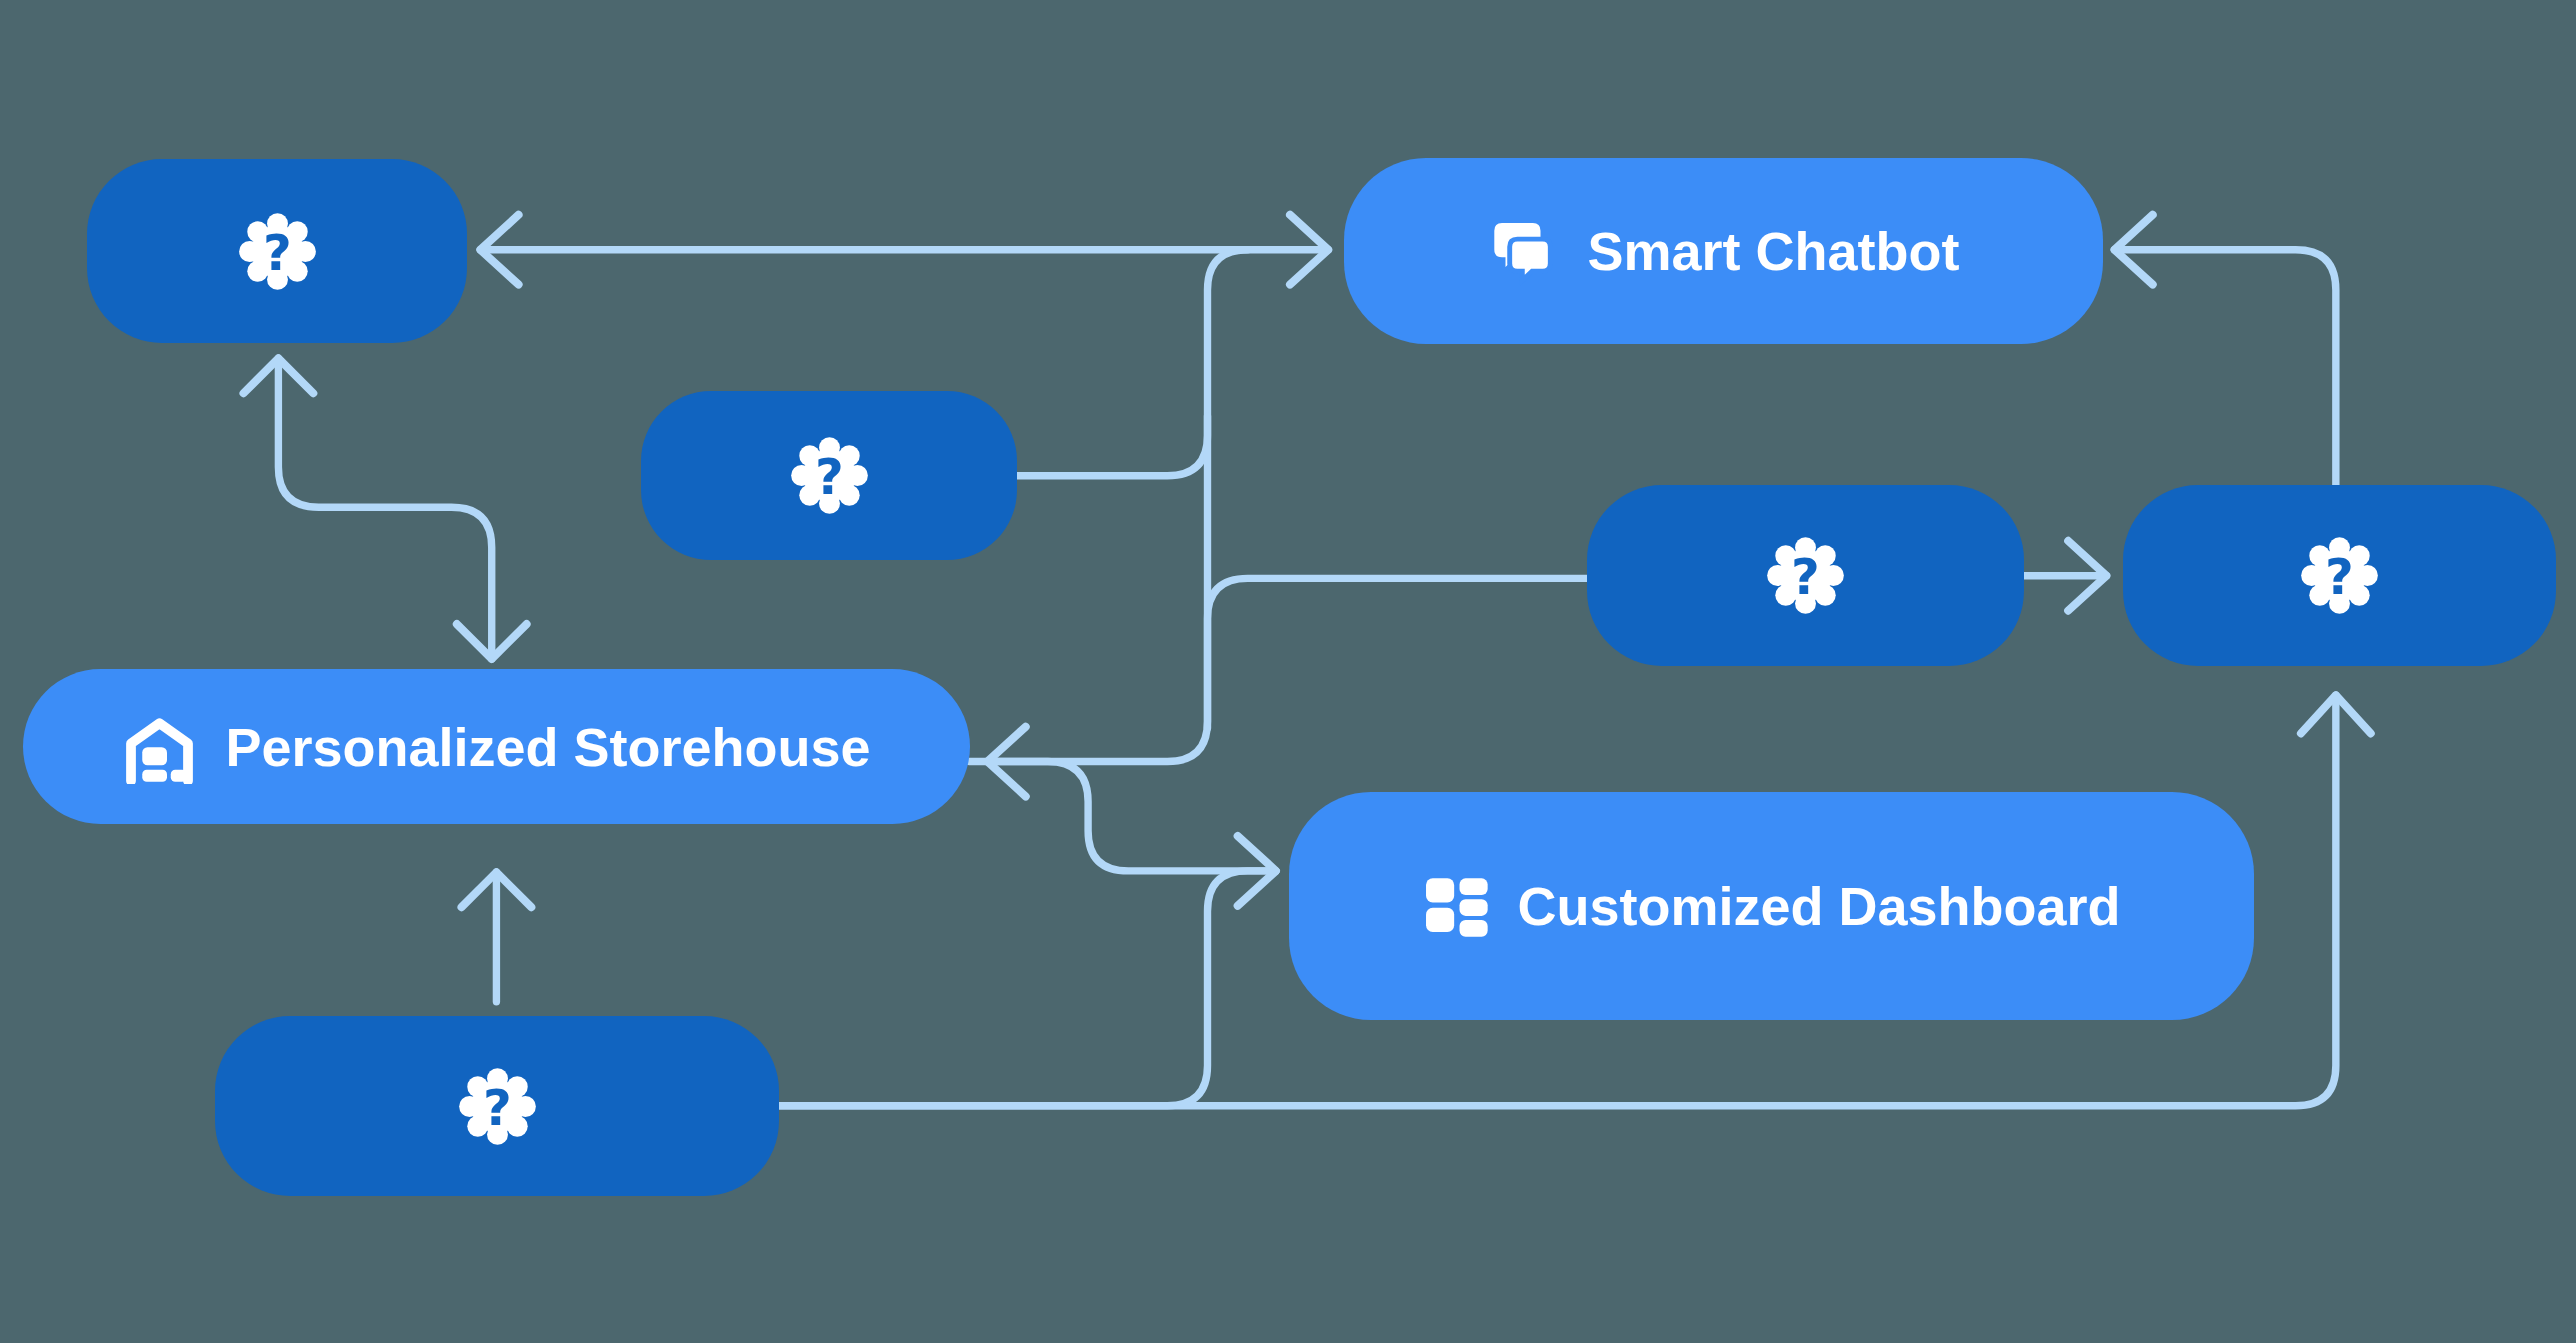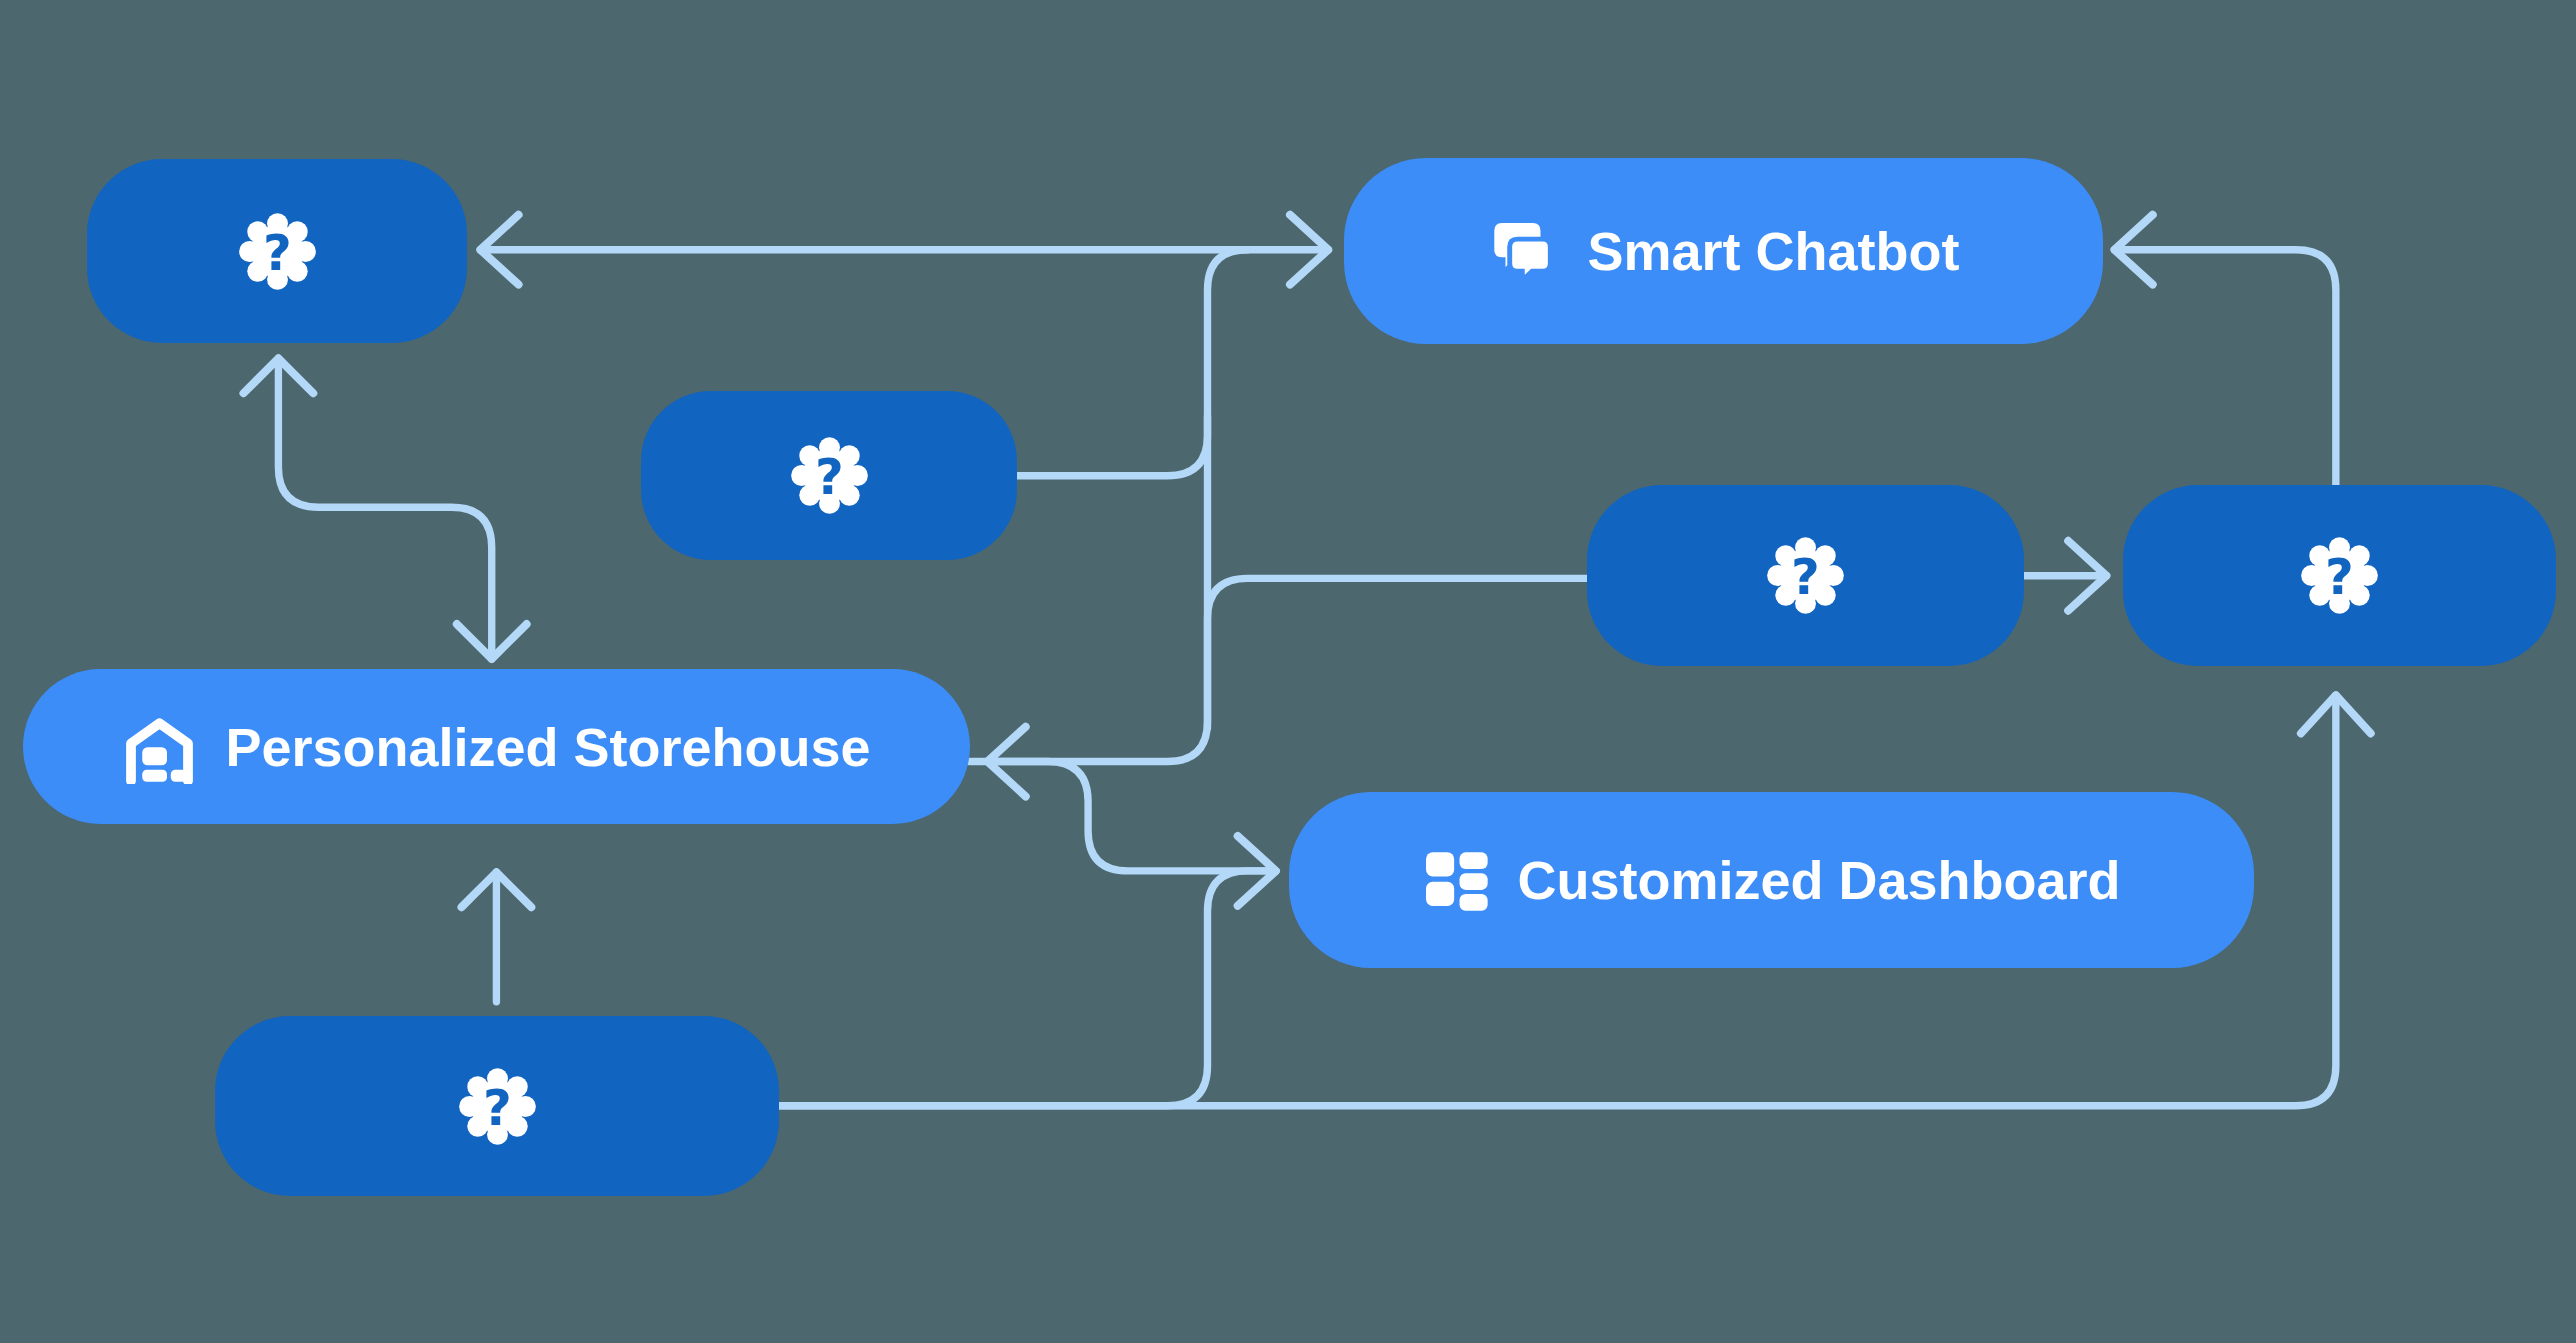--- a/index.html
+++ b/index.html
@@ -141,21 +141,21 @@
   <div class="node light" style="left:23px;top:669px;width:947px;height:155px">
     <svg width="75" height="75" viewBox="0 0 100 100">
       <path fill="none" stroke="#ffffff" stroke-width="13" stroke-linecap="round" stroke-linejoin="round" d="M 12,96 V 46 L 50,19 L 88,46 V 96"></path>
       <rect x="27" y="51" width="33" height="24" rx="7" fill="#ffffff"></rect>
       <rect x="27" y="81" width="33" height="16" rx="6" fill="#ffffff"></rect>
       <rect x="65" y="81" width="21" height="16" rx="6" fill="#ffffff"></rect>
     </svg>
     <span class="label">Personalized Storehouse</span>
   </div>
 
-  <div class="node light" style="left:1289px;top:792px;width:965px;height:176px">
+  <div class="node light" style="left:1289px;top:792px;width:965px;height:228px">
     <svg width="67" height="67" viewBox="0 0 100 100">
       <g fill="#ffffff">
         <rect x="6" y="8" width="42" height="36" rx="10"></rect>
         <rect x="6" y="52" width="42" height="36" rx="10"></rect>
         <rect x="56" y="8" width="42" height="25" rx="9"></rect>
         <rect x="56" y="39" width="42" height="25" rx="9"></rect>
         <rect x="56" y="70" width="42" height="25" rx="9"></rect>
       </g>
     </svg>
     <span class="label">Customized Dashboard</span>

